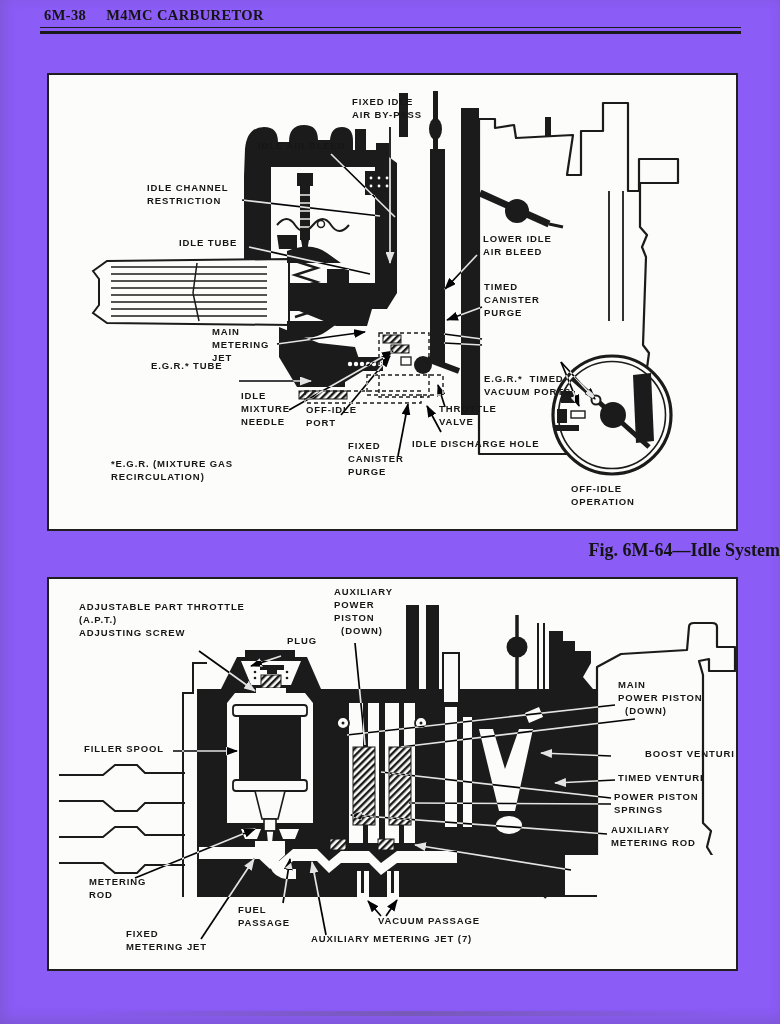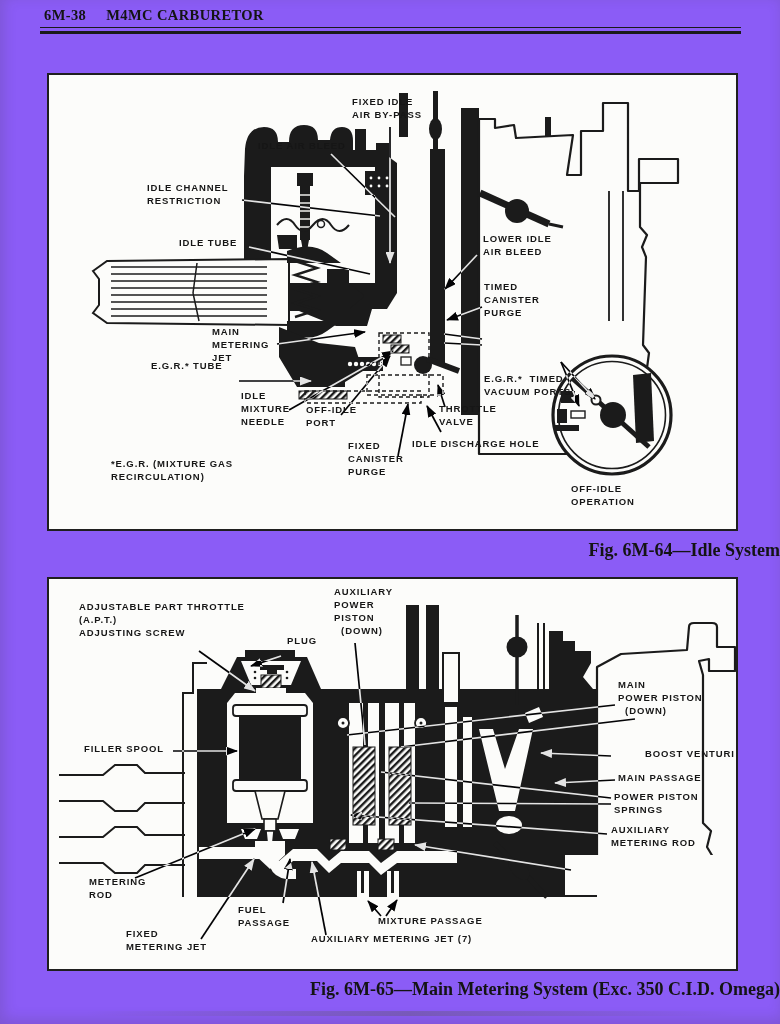--- a/index.html
+++ b/index.html
@@ -325,32 +325,31 @@
 ADJUSTING SCREW</div>
         <div class="fig-label" style="left: 238px; top: 55px;">PLUG</div>
         <div class="fig-label" style="left: 285px; top: 6px;">AUXILIARY
 POWER
 PISTON
 &nbsp;&nbsp;(DOWN)</div>
         <div class="fig-label" style="left: 569px; top: 99px;">MAIN
 POWER PISTON
 &nbsp;&nbsp;(DOWN)</div>
         <div class="fig-label" style="left: 565px; top: 168px; margin-left: 31px;">BOOST VENTURI</div>
-        <div class="fig-label" style="left: 569px; top: 192px;">MAIN PASSAGE</div>
+        <div class="fig-label" style="left: 569px; top: 192px;">TIMED VENTURI</div>
         <div class="fig-label" style="left: 565px; top: 211px;">POWER PISTON
 SPRINGS</div>
         <div class="fig-label" style="left: 562px; top: 244px;">AUXILIARY
 METERING ROD</div>
         <div class="fig-label" style="left: 35px; top: 163px;">FILLER SPOOL</div>
         <div class="fig-label" style="left: 40px; top: 296px;">METERING
 ROD</div>
         <div class="fig-label" style="left: 77px; top: 348px;">FIXED
 METERING JET</div>
         <div class="fig-label" style="left: 189px; top: 324px;">FUEL
 PASSAGE</div>
-        <div class="fig-label" style="left: 329px; top: 335px;">MIXTURE PASSAGE</div>
+        <div class="fig-label" style="left: 329px; top: 335px;">VACUUM PASSAGE</div>
         <div class="fig-label" style="left: 262px; top: 353px;">AUXILIARY METERING JET (7)</div>
       </div>
   </figure>
-  <div class="caption" id="cap2">Fig. 6M-65—Main Metering System (Exc. 350 C.I.D. Omega)</div>
 
   <div class="smudge"></div>
 </div>
 
 </body></html>

